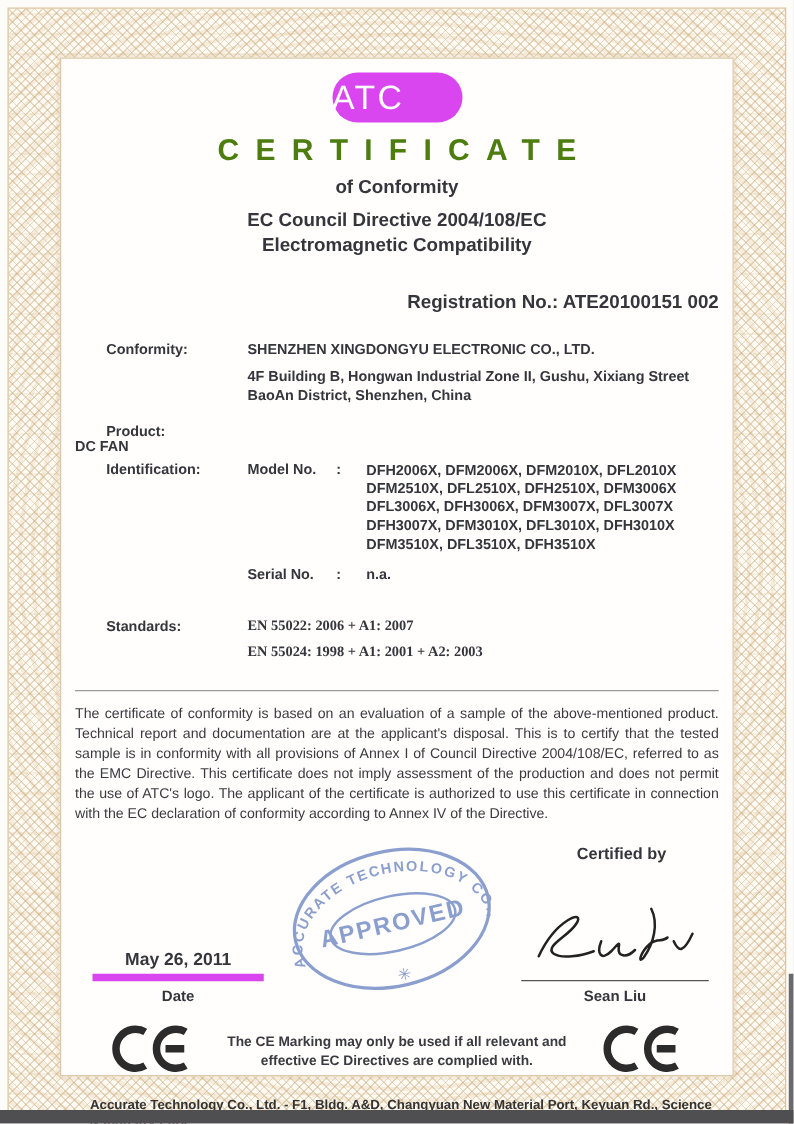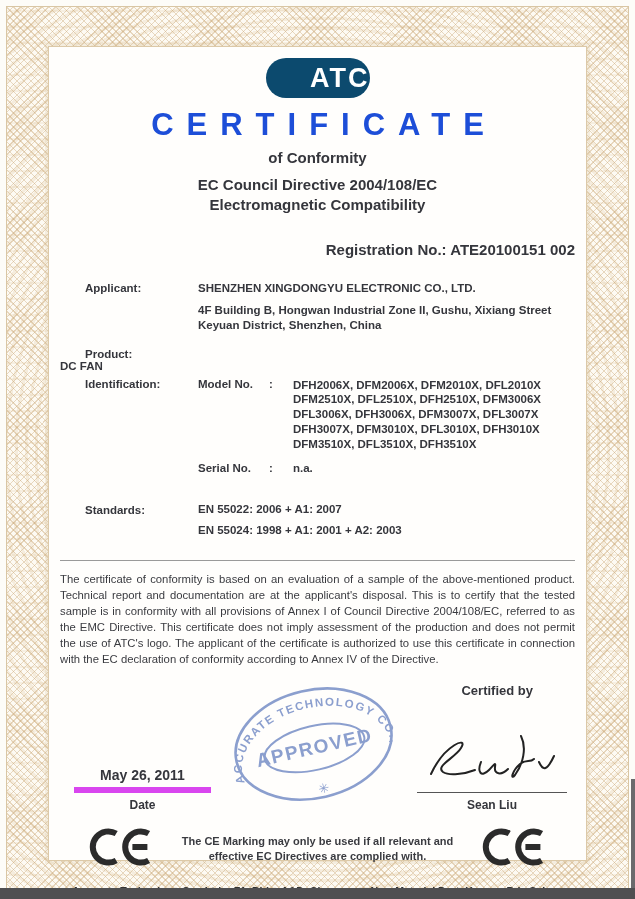--- a/index.html
+++ b/index.html
@@ -13,41 +13,41 @@
       repeating-radial-gradient(circle, rgba(216,186,140,.22) 0 3px, rgba(0,0,0,0) 3px 10px),
       repeating-linear-gradient(0deg, rgba(216,186,140,.18) 0 2px, rgba(0,0,0,0) 2px 16px);}
   .frame-inner{position:absolute;left:48px;right:48px;top:46px;bottom:38px;
     background:#fffefc;border:1px solid #dcc9a8;box-shadow:0 0 0 3px rgba(220,200,165,.25);}
   .scan-edge{position:absolute;left:0;right:0;bottom:0;height:11px;background:#4f4f51;}
   .scan-edge-r{position:absolute;right:0;bottom:0;width:4px;height:120px;background:#6a6a6c;}
 
   .content{position:absolute;left:48px;right:48px;top:46px;bottom:38px;padding:0 12px;}
 
   .logo-wrap{display:flex;justify-content:center;margin-top:12px;}
-  .logo-pill{background:#0c4a6e;color:#ffffff;border-radius:20px;width:104px;height:40px;
-    display:flex;align-items:center;justify-content:flex-end;font-size:27px;font-weight:bold;letter-spacing:2px;}
-
-  .title{margin-top:9px;text-align:center;font-size:31px;font-weight:bold;letter-spacing:13px;color:#1d4ed8;text-indent:13px;}
+  .logo-pill{background:#d946ef;color:#ffffff;border-radius:20px;width:104px;height:40px;
+    display:flex;align-items:center;justify-content:flex-start;font-size:27px;font-weight:normal;letter-spacing:2px;}
+
+  .title{margin-top:9px;text-align:center;font-size:24px;font-weight:bold;letter-spacing:13px;color:#4d7c0f;text-indent:13px;}
   .subtitle{margin-top:6px;text-align:center;font-size:15px;font-weight:bold;}
   .directive{margin-top:9px;text-align:center;font-size:15px;font-weight:bold;line-height:1.35;}
   .registration{margin-top:25px;text-align:right;font-size:15px;font-weight:bold;}
 
   .details{margin-top:24px;font-size:11.5px;font-weight:bold;}
   .row{display:flex;align-items:flex-start;}
   .lbl{width:113px;margin-left:25px;flex:none;}
   .val{flex:1;}
   .addr{margin-top:9px;line-height:1.35;}
   .gap14{margin-top:14px;flex-direction:column;}
   .gap6{margin-top:6px;}
   .sub-lbl{width:71px;flex:none;}
   .colon{width:24px;flex:none;text-align:left;}
   .models div{line-height:1.3;}
   .serial-row{margin-top:10px;}
   .standards-row{margin-top:30px;}
-  .standards div{line-height:1.0;}
+  .standards div{line-height:1.0;font-family:Liberation Serif, serif;}
   .standards div + div{margin-top:9px;}
 
   .divider{margin-top:24px;border:none;border-top:1px solid #9a9a9a;height:0;}
 
   .paragraph{margin-top:10px;font-size:11.3px;font-weight:normal;line-height:1.42;text-align:justify;color:#3a3b40;}
 
   .certified-by{margin-top:16px;margin-right:42px;text-align:right;font-size:13px;font-weight:bold;}
 
   .cert-row{margin-top:4px;display:flex;align-items:flex-end;justify-content:space-between;height:110px;}
   .date-block{width:148px;margin-left:14px;text-align:center;}
@@ -85,28 +85,28 @@
     <div class="title">CERTIFICATE</div>
     <div class="subtitle">of Conformity</div>
     <div class="directive">
       <div>EC Council Directive 2004/108/EC</div>
       <div>Electromagnetic Compatibility</div>
     </div>
     <div class="registration">Registration No.: ATE20100151 002</div>
 
     <div class="details">
       <div class="row">
-        <div class="lbl">Applicant:</div>
+        <div class="lbl">Conformity:</div>
         <div class="val">SHENZHEN XINGDONGYU ELECTRONIC CO., LTD.</div>
       </div>
       <div class="row addr">
         <div class="lbl"></div>
         <div class="val">
           <div>4F Building B, Hongwan Industrial Zone II, Gushu, Xixiang Street</div>
-          <div>Keyuan District, Shenzhen, China</div>
+          <div>BaoAn District, Shenzhen, China</div>
         </div>
       </div>
       <div class="row gap14">
         <div class="lbl">Product:</div>
         <div class="val">DC FAN</div>
       </div>
       <div class="row gap6">
         <div class="lbl">Identification:</div>
         <div class="val row">
           <div class="sub-lbl">Model No.</div>

